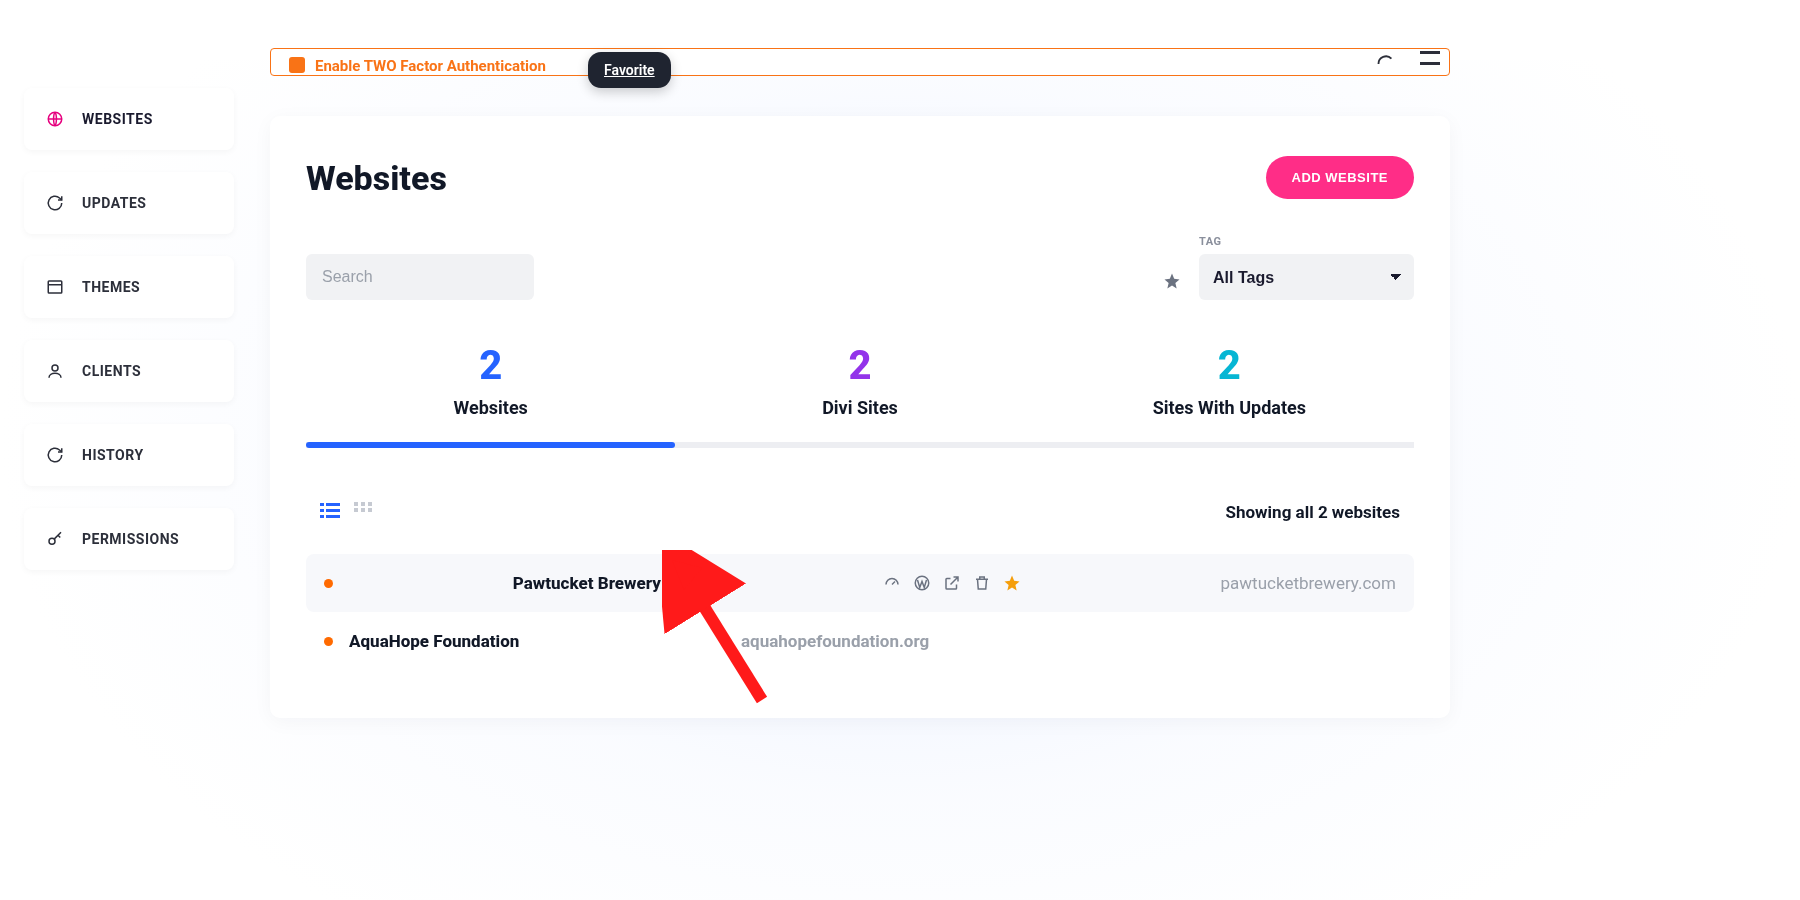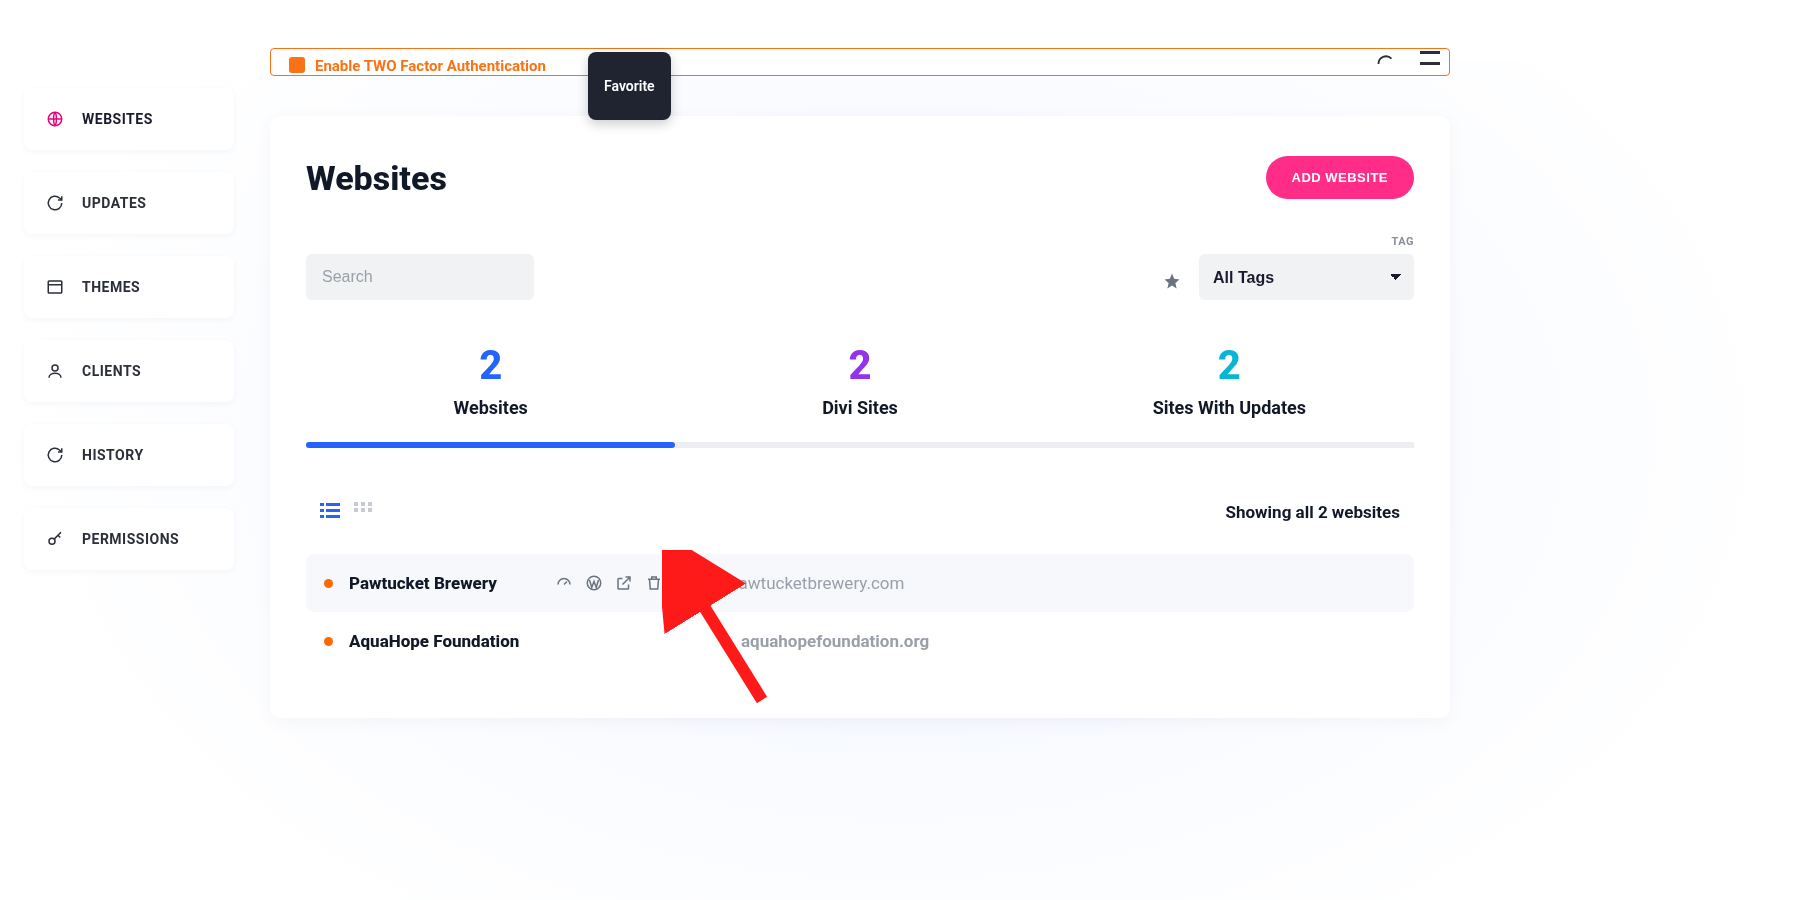--- a/index.html
+++ b/index.html
@@ -113,21 +113,21 @@
     border-radius:6px;
     height:46px;
     width:228px;
     padding:0 16px;
     font-size:16px;
     color:#6b7280;
   }
   .search::placeholder { color:#9aa0aa; }
   .filters .spacer { flex:1; }
   .fav-filter { color:#6b7280; cursor:pointer; display:flex; align-items:center; padding-bottom:10px;}
-  .filtblock { display:flex; flex-direction:column; gap:6px;align-items:flex-end; }
+  .filtblock { display:flex; flex-direction:column; gap:6px; }
   .filtlabel { font-size:11px; font-weight:700; letter-spacing:0.5px; color:#8a8f9c; }
   .sel {
     background:#f1f2f4;
     border:none;
     border-radius:6px;
     height:46px;
     width:215px;
     padding:0 14px;
     font-size:16px;
     color:#1a1a2e;
@@ -185,23 +185,24 @@
   .sitename { font-size:17px; font-weight:800; color:#111827; min-width: 190px; }
   .row-actions { display:flex; gap:12px; align-items:center; color:#6b7280; }
   .row-actions .act { cursor:pointer; display:flex; }
   .siteurl { font-size:17px; color:#9aa0aa; margin-left: 20px;}
   .tooltip {
     position:absolute;
     background:#1f2430;
     color:#fff;
     font-size:14px;
     font-weight:600;
-    padding:26px 16px;
-    border-radius:8px;
+    padding:10px 16px;
+    border-radius:13px;
     box-shadow:0 4px 12px rgba(0,0,0,0.2);
+    text-decoration:underline;
   }
   .arrow-annot {
     position:absolute;
     z-index:5;
     pointer-events:none;
   }
   .topright-icons {
     position:absolute;
     right: 360px;
     top: 50px;
@@ -356,21 +357,21 @@
             </svg>
         </span>
       </div>
       <div class="showing">Showing all 2 websites</div>
     </div>
 
     <div class="rows">
 
       <div class="tooltip" style="left:318px; top:-8px;">Favorite</div>
 
-      <div class="row hover" style="margin-top:14px;">
+      <div class="row hover" style="margin-top:14px;justify-content:space-between;">
         <span class="bullet"></span>
         <span class="sitename">Pawtucket Brewery</span>
         <div class="row-actions">
           <span class="act">
               <svg width="18" height="18" viewBox="0 0 24 24" fill="none" stroke="#6b7280" stroke-width="2">
                 <path d="M4 14a8 8 0 1 1 16 0"></path>
                 <path d="M12 14l4-4"></path>
               </svg>
             </span>
           <span class="act">

